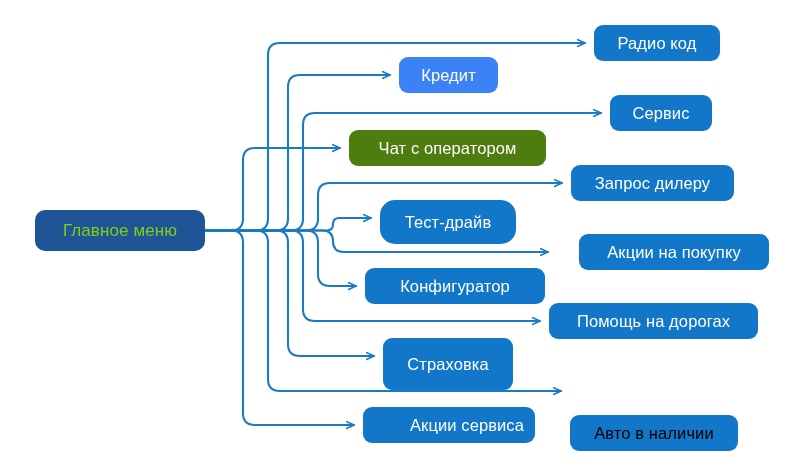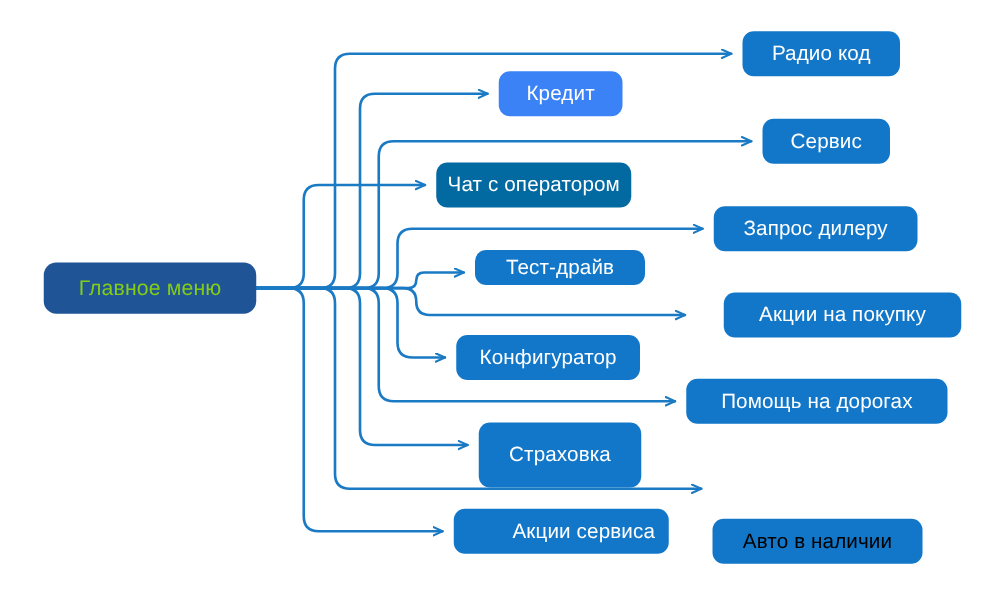--- a/index.html
+++ b/index.html
@@ -86,33 +86,33 @@
     </div>
   <div class="node node-child" style="left: 594px; top: 25px; width: 126px; height: 36px; background: rgb(18, 119, 200); color: rgb(255, 255, 255);">
         <span class="node-label">Радио код</span>
       </div>
       <div class="node node-child" style="left: 399px; top: 57px; width: 99px; height: 36px; background: #3b82f6; color: rgb(255, 255, 255);">
         <span class="node-label">Кредит</span>
       </div>
       <div class="node node-child" style="left: 610px; top: 95px; width: 102px; height: 36px; background: rgb(18, 119, 200); color: rgb(255, 255, 255);">
         <span class="node-label">Сервис</span>
       </div>
-      <div class="node node-child" style="left: 349px; top: 130px; width: 156px; height: 36px; background: #0369a1; color: rgb(255, 255, 255);">
+      <div class="node node-child" style="left: 349px; top: 130px; width: 197px; height: 36px; background: #4d7c0f; color: rgb(255, 255, 255);">
         <span class="node-label">Чат с оператором</span>
       </div>
       <div class="node node-child" style="left: 571px; top: 165px; width: 163px; height: 36px; background: rgb(18, 119, 200); color: rgb(255, 255, 255);">
         <span class="node-label">Запрос дилеру</span>
       </div>
-      <div class="node node-child" style="left: 380px; top: 200px; width: 136px; height: 28px; background: rgb(18, 119, 200); color: rgb(255, 255, 255);">
+      <div class="node node-child" style="left: 380px; top: 200px; width: 136px; height: 44px; background: rgb(18, 119, 200); color: rgb(255, 255, 255); border-radius: 15px;">
         <span class="node-label">Тест-драйв</span>
       </div>
       <div class="node node-child" style="left: 579px; top: 234px; width: 190px; height: 36px; background: rgb(18, 119, 200); color: rgb(255, 255, 255);">
         <span class="node-label">Акции на покупку</span>
       </div>
-      <div class="node node-child" style="left: 365px; top: 268px; width: 147px; height: 36px; background: rgb(18, 119, 200); color: rgb(255, 255, 255);">
+      <div class="node node-child" style="left: 365px; top: 268px; width: 180px; height: 36px; background: rgb(18, 119, 200); color: rgb(255, 255, 255);">
         <span class="node-label">Конфигуратор</span>
       </div>
       <div class="node node-child" style="left: 549px; top: 303px; width: 209px; height: 36px; background: rgb(18, 119, 200); color: rgb(255, 255, 255);">
         <span class="node-label">Помощь на дорогах</span>
       </div>
       <div class="node node-child" style="left: 383px; top: 338px; width: 130px; height: 52px; background: rgb(18, 119, 200); color: rgb(255, 255, 255);">
         <span class="node-label">Страховка</span>
       </div>
       <div class="node node-child" style="left: 570px; top: 373px; width: 168px; height: 36px; background: rgb(18, 119, 200); color: #000000; margin-top: 42px;">
         <span class="node-label">Авто в наличии</span>

